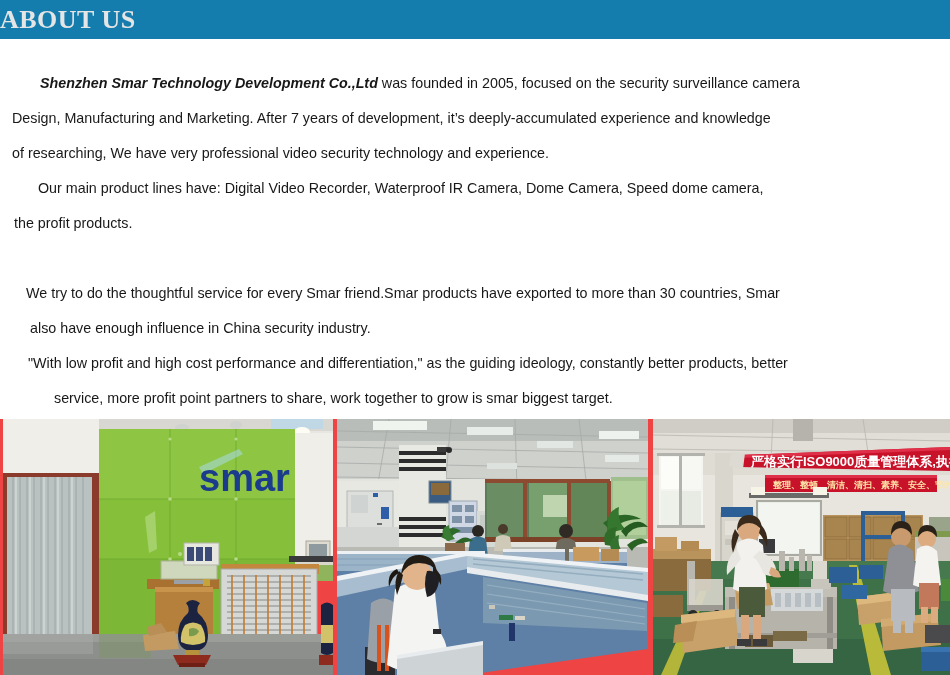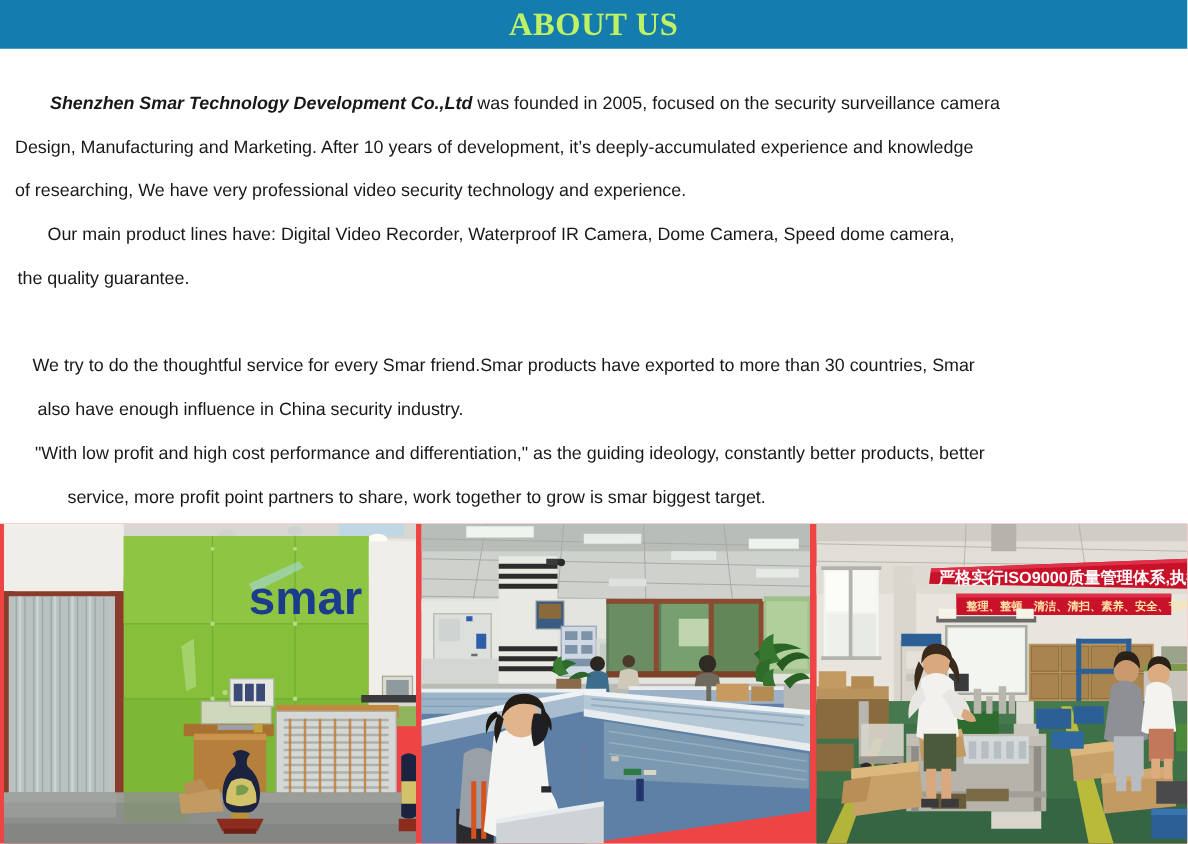--- a/index.html
+++ b/index.html
@@ -26,22 +26,22 @@
     width: 950px;
     height: 39px;
     background: #157CAE;
   }
   .header-title {
     position: absolute;
     left: 0; top: 0;
     width: 950px;
     height: 39px;
     line-height: 39px;
-    text-align: center;
-    color: #bef264;
+    text-align: left;
+    color: #e5e5e5;
     font-family: "Liberation Serif", serif;
     font-weight: bold;
     font-size: 26px;
     letter-spacing: 0.5px;
   }
 
   
   .body-text {
     position: absolute;
     left: 0;
@@ -105,27 +105,27 @@
   <div class="header-bar">
     <div class="header-title">ABOUT US</div>
   </div>
 
   <div class="body-text">
 
     <div class="para p1">
       <span class="ln ind-40">
         <span class="company-name">Shenzhen Smar Technology Development Co.,Ltd</span><span> was founded in 2005, focused on the security surveillance camera</span>
       </span>
-      <span class="ln ind-12">Design, Manufacturing and Marketing. After 10 years of development, it’s deeply-accumulated experience and knowledge</span>
+      <span class="ln ind-12">Design, Manufacturing and Marketing. After 7 years of development, it’s deeply-accumulated experience and knowledge</span>
       <span class="ln ind-12">of researching, We have very professional video security technology and experience.</span>
     </div>
 
     <div class="para p2">
       <span class="ln ind-38">Our main product lines have:  Digital Video Recorder, Waterproof IR Camera, Dome Camera, Speed dome camera,</span>
-      <span class="ln ind-14">the quality guarantee.</span>
+      <span class="ln ind-14">the profit products.</span>
     </div>
 
     <div class="para p3">
       <span class="ln ind-26">We try to do the thoughtful service for every Smar friend.Smar products have exported to more than 30 countries, Smar</span>
       <span class="ln ind-30">also have enough influence in China security industry.</span>
     </div>
 
     <div class="para p4">
       <span class="ln ind-28">"With low profit and high cost performance and differentiation," as the guiding ideology, constantly better products, better</span>
       <span class="ln ind-18">service, more profit point partners to share, work together to grow is smar biggest target.</span>

